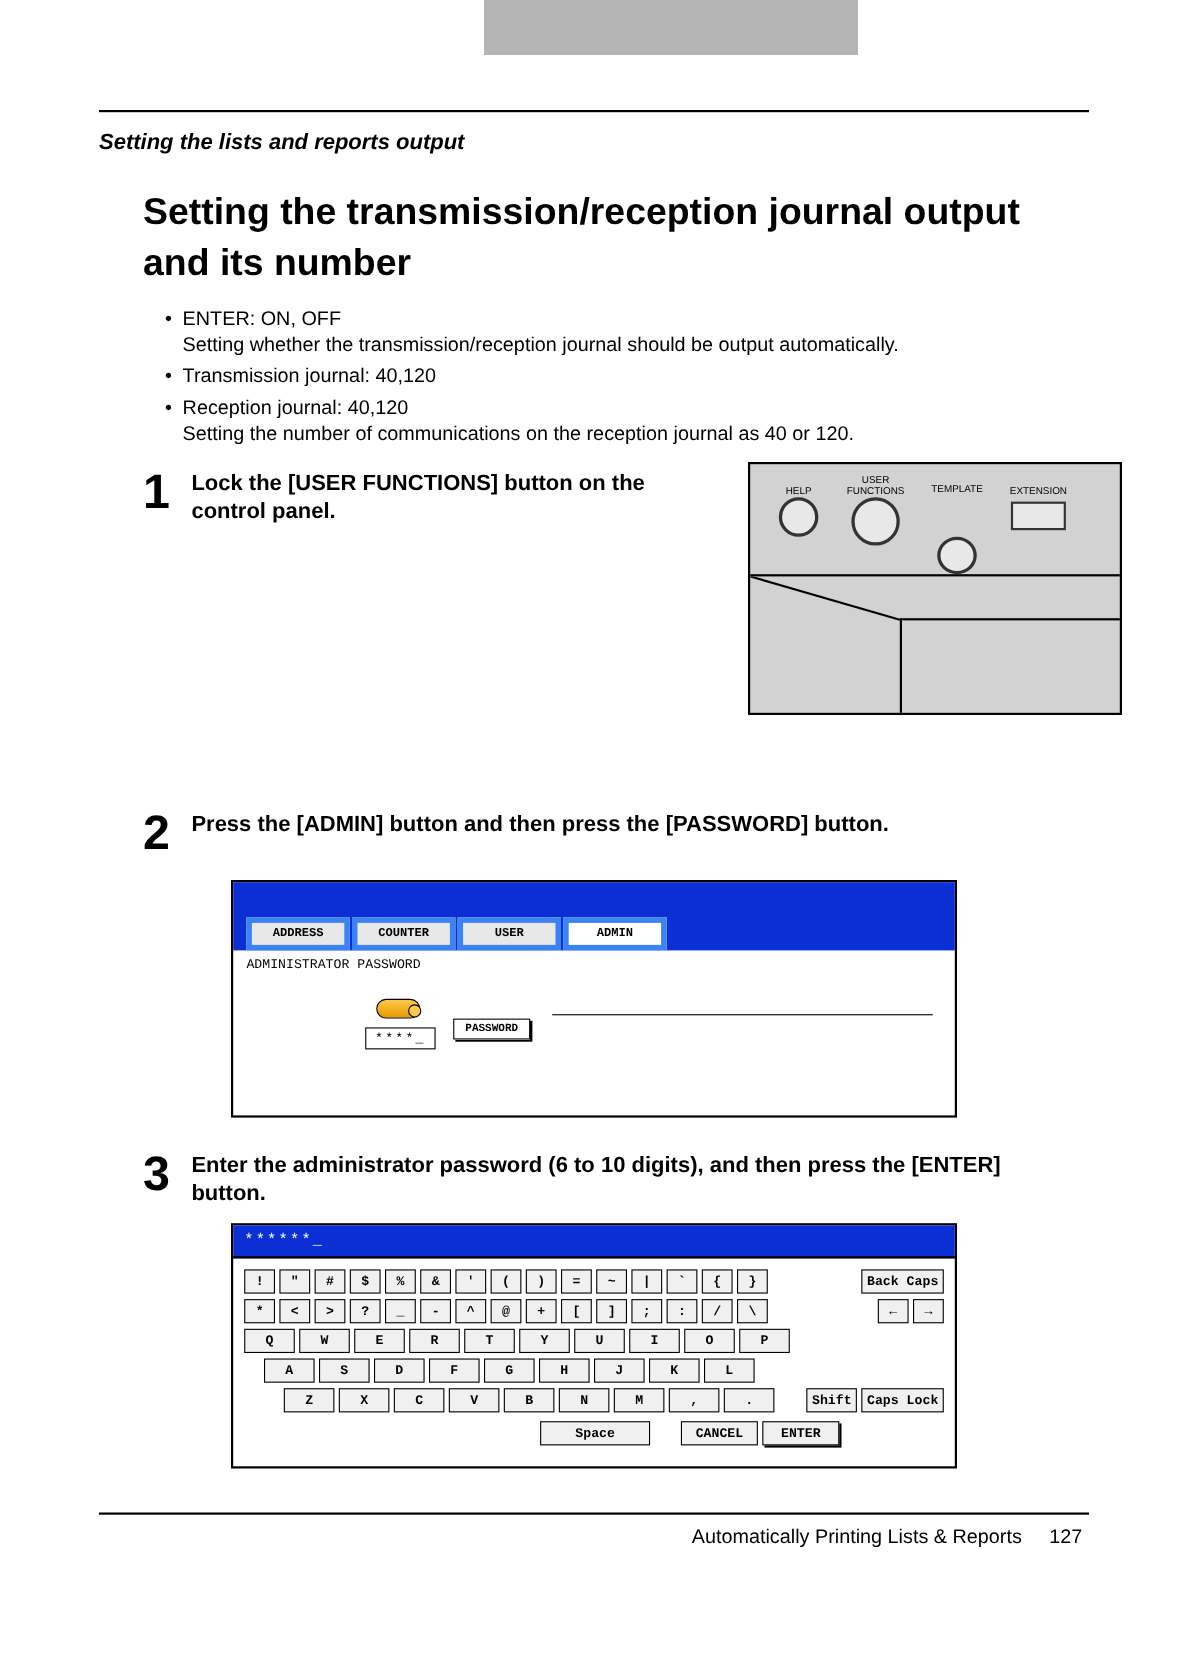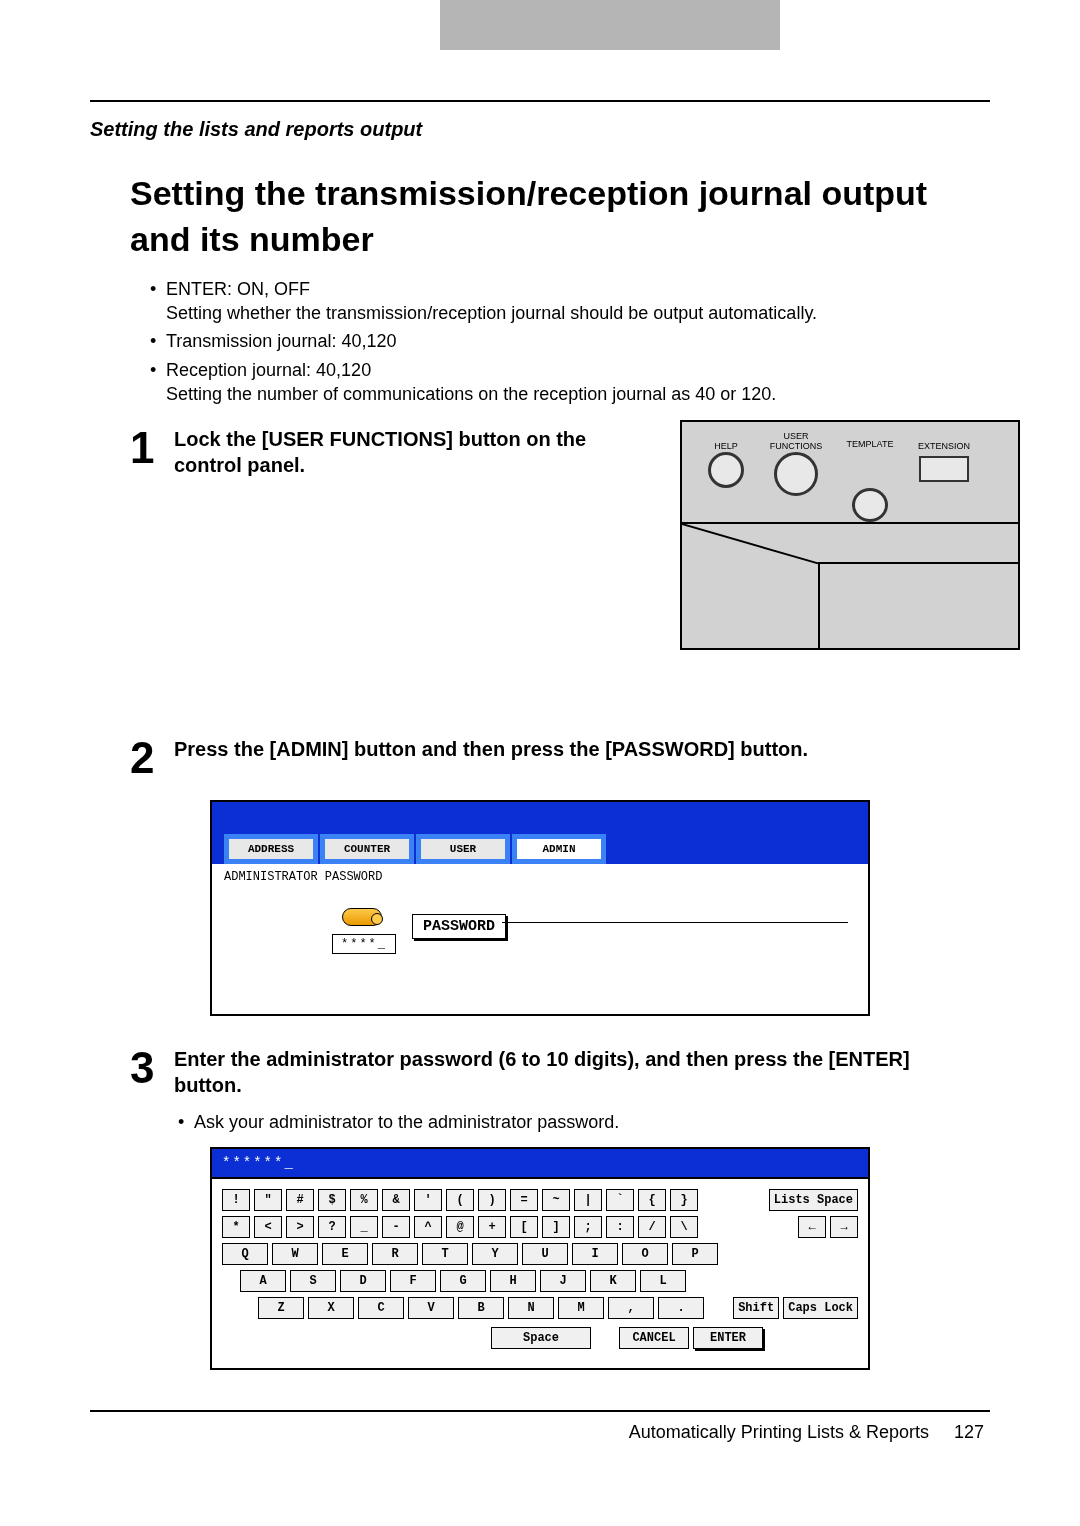--- a/index.html
+++ b/index.html
@@ -182,25 +182,25 @@
     content:""; position:absolute; right:-2px; top:4px; width:10px;height:10px;
     border:1px solid #000; border-radius:50%; background:#ffc94a;
   }
   .stars-box {
     position:absolute; left:120px; top:70px;
     border:1px solid #000; padding: 2px 8px;
     font-family:"Courier New",monospace; font-size:12px;
     letter-spacing: 2px;
   }
   .pwd-btn {
-    position:absolute; left: 200px; top: 50px;
+    position:absolute; left: 200px; top: 62px;
     border: 1px solid #000;
     box-shadow: 2px 2px 0 #000;
     padding: 3px 10px;
-    font-family:"Courier New",monospace; font-size:15px; font-weight:bold;
+    font-family:"Courier New",monospace; font-size:10px; font-weight:bold;
   }
   .pwd-line {
     position:absolute; left: 290px; top: 58px; right: 20px; height:1px; background:#000;
   }
 
   
   .kbd-screen {
     width: 660px;
     margin: 14px 0 30px 120px;
     border: 2px solid #000;
@@ -320,21 +320,20 @@
       <div class="stars-box">****_</div>
       <div class="pwd-btn">PASSWORD</div>
       <div class="pwd-line"></div>
     </div>
   </div>
 
   <div class="step-row">
     <div class="step-num">3</div>
     <div class="step-text-wide">Enter the administrator password (6 to 10 digits), and then press the [ENTER] button.</div>
   </div>
-  <div class="step-note">Ask your administrator to the administrator password.</div>
 
   <div class="kbd-screen">
     <div class="kbd-input">******_</div>
     <div class="kbd-body">
       <div class="krow">
         <div class="key">!</div>
         <div class="key">"</div>
         <div class="key">#</div>
         <div class="key">$</div>
         <div class="key">%</div>
@@ -342,21 +341,21 @@
         <div class="key">'</div>
         <div class="key">(</div>
         <div class="key">)</div>
         <div class="key">=</div>
         <div class="key">~</div>
         <div class="key">|</div>
         <div class="key">`</div>
         <div class="key">{</div>
         <div class="key">}</div>
         <div style="flex:1"></div>
-        <div class="key xxwide">Lists Space</div>
+        <div class="key xxwide">Back Caps</div>
       </div>
       <div class="krow">
         <div class="key">*</div>
         <div class="key">&lt;</div>
         <div class="key">&gt;</div>
         <div class="key">?</div>
         <div class="key">_</div>
         <div class="key">-</div>
         <div class="key">^</div>
         <div class="key">@</div>

